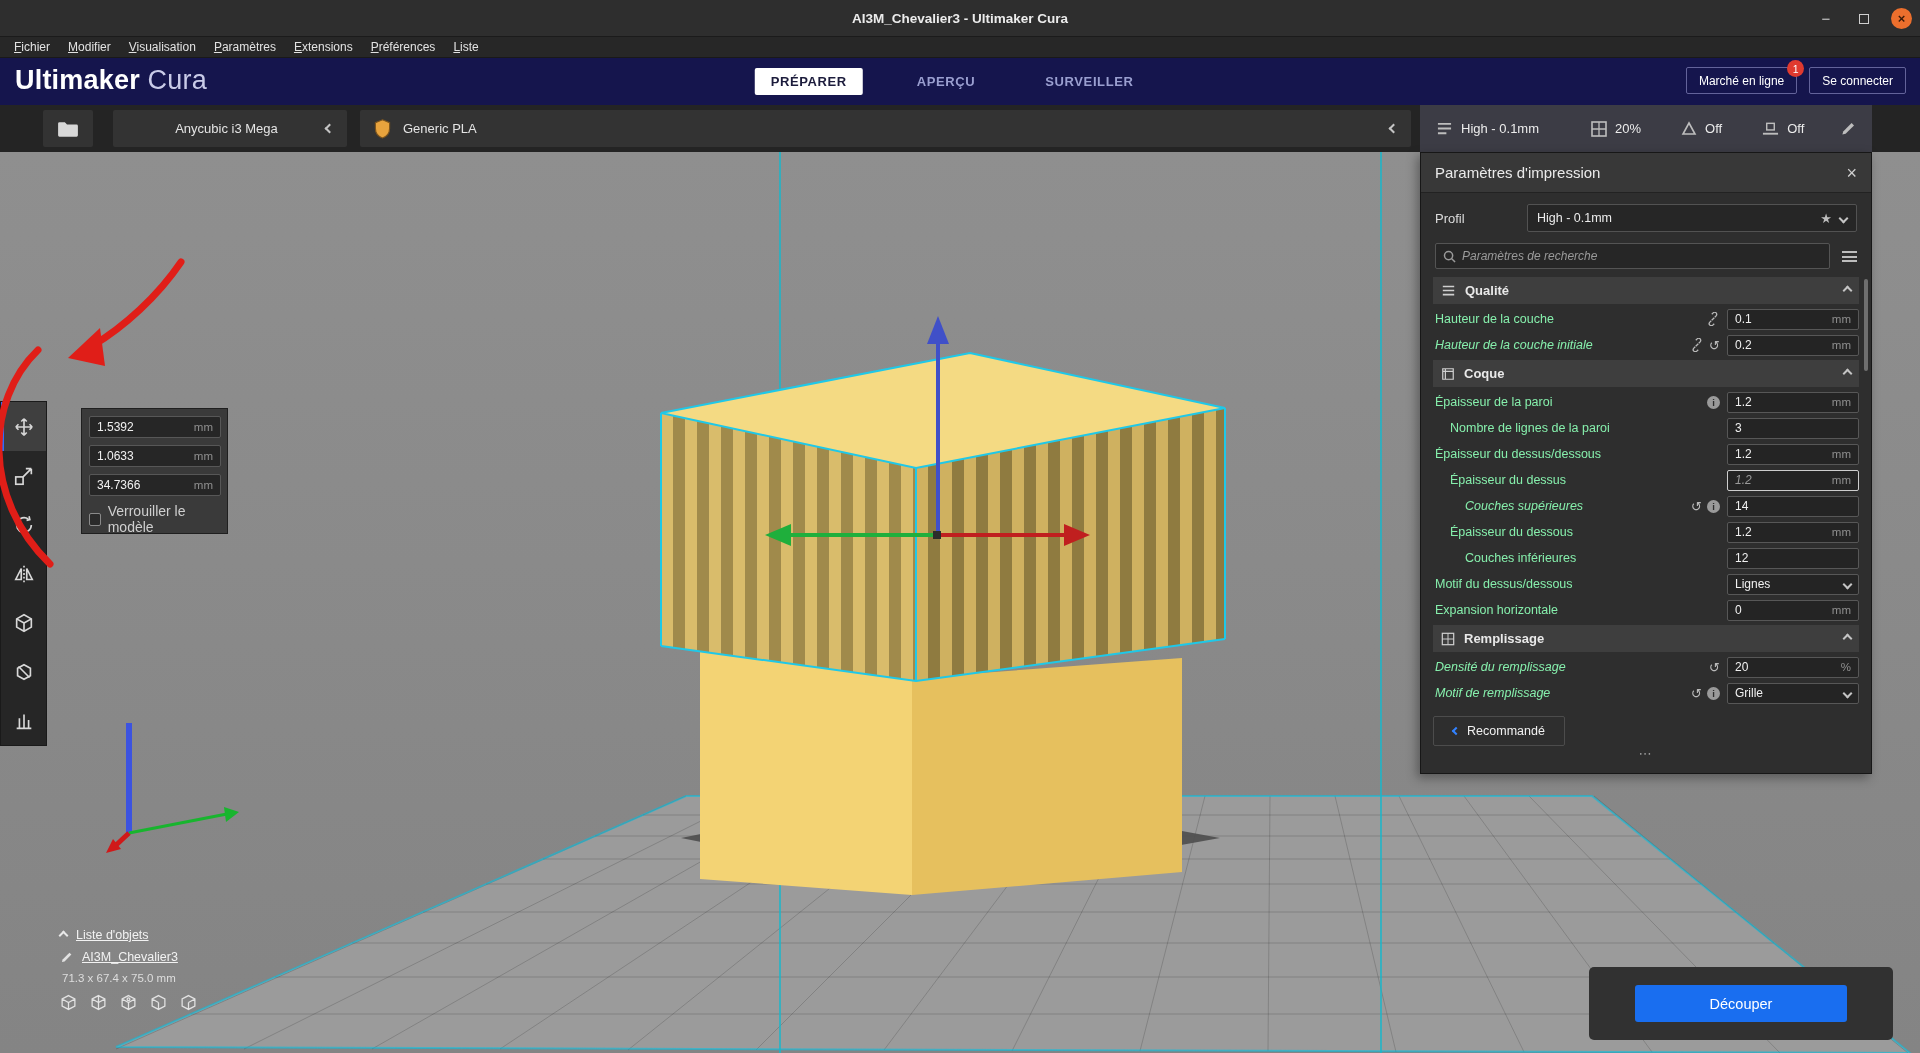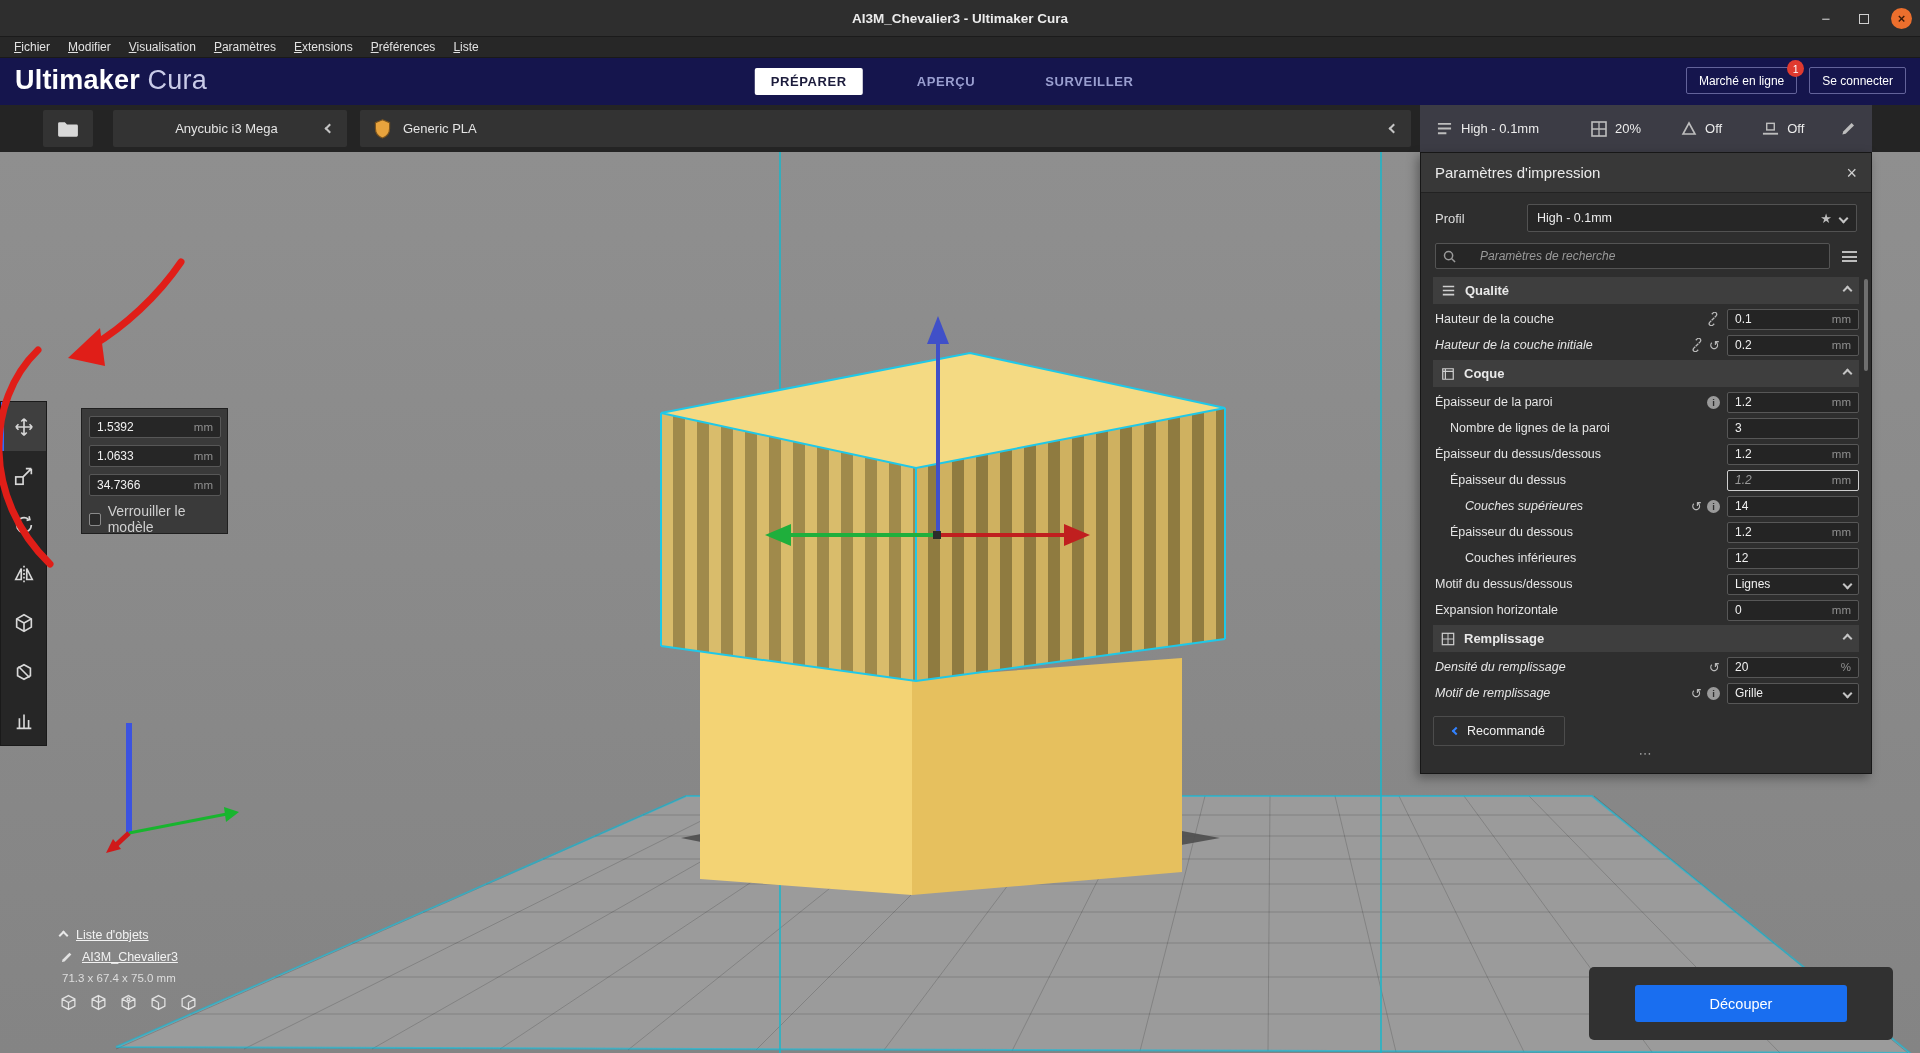--- a/index.html
+++ b/index.html
@@ -46,30 +46,30 @@
   .panel { position:absolute; left:1420px; top:152px; width:452px; height:622px; background:#2e2e2e; border:1px solid #171717; box-shadow:-3px 4px 10px rgba(0,0,0,.35); }
   .panel-header { height:40px; background:#383838; border-bottom:1px solid #222; display:flex; align-items:center; padding:0 14px; }
   .panel-header .t { flex:1; color:#eaeaea; font-size:15px; }
   .panel-header .x { color:#cfcfcf; font-size:18px; line-height:18px; }
   .profil-row { display:flex; align-items:center; padding:11px 14px 4px; }
   .profil-row .lab { width:92px; color:#dcdcdc; font-size:13px; }
   .pdrop { flex:1; height:28px; background:#262626; border:1px solid #525252; border-radius:2px; display:flex; align-items:center; padding:0 9px; gap:8px; }
   .pdrop .v { flex:1; color:#ececec; font-size:12.5px; }
   .pdrop .star { color:#bdbdbd; font-size:13px; }
   .search-row { display:flex; align-items:center; gap:12px; padding:7px 14px 5px; }
-  .sbox { flex:1; height:26px; background:#262626; border:1px solid #545454; border-radius:2px; display:flex; align-items:center; padding:0 7px; gap:24px; }
+  .sbox { flex:1; height:26px; background:#262626; border:1px solid #545454; border-radius:2px; display:flex; align-items:center; padding:0 7px; gap:6px; }
   .sbox input { flex:1; background:transparent; border:0; outline:none; color:#d9d9d9; font-size:12px; font-style:italic; font-family:inherit; }
   .sbox input::placeholder { color:#9a9a9a; font-style:italic; }
   .burger { width:15px; height:11px; border-top:2px solid #bdbdbd; border-bottom:2px solid #bdbdbd; position:relative; }
   .burger::after { content:""; position:absolute; left:0; top:3.5px; width:15px; height:2px; background:#bdbdbd; }
   .rows { position:relative; margin-top:3px; }
   .section { height:27px; margin:2px 12px 2px; background:#3e3e3e; display:flex; align-items:center; gap:9px; padding:0 8px; }
   .section .slabel { flex:1; color:#e9e9e9; font-size:13px; font-weight:bold; }
   .srow { height:26px; display:flex; align-items:center; padding:0 12px 0 14px; }
-  .srow .lbl { flex:1; color:#e5e5e5; font-size:12.5px; white-space:nowrap; overflow:hidden; }
+  .srow .lbl { flex:1; color:#86efac; font-size:12.5px; white-space:nowrap; overflow:hidden; }
   .lbl.in1 { padding-left:15px; }
   .lbl.in2 { padding-left:30px; }
   .it { font-style:italic; }
   .ric { display:flex; align-items:center; gap:5px; margin-right:7px; color:#b9b9b9; }
   .rev { font-family:"DejaVu Sans",sans-serif; font-size:13px; color:#b9b9b9; line-height:13px; }
   .info { width:13px; height:13px; border-radius:50%; background:#9a9a9a; color:#2e2e2e; font-size:9.5px; font-weight:bold; display:flex; align-items:center; justify-content:center; }
   .info::after { content:"i"; }
   .fld { width:132px; height:21px; background:#242424; border:1px solid #575757; border-radius:2px; display:flex; align-items:center; padding:0 7px; gap:4px; }
   .fld .val { flex:1; color:#f0f0f0; font-size:12px; }
   .fld .unit { color:#8f8f8f; font-size:11.5px; }

